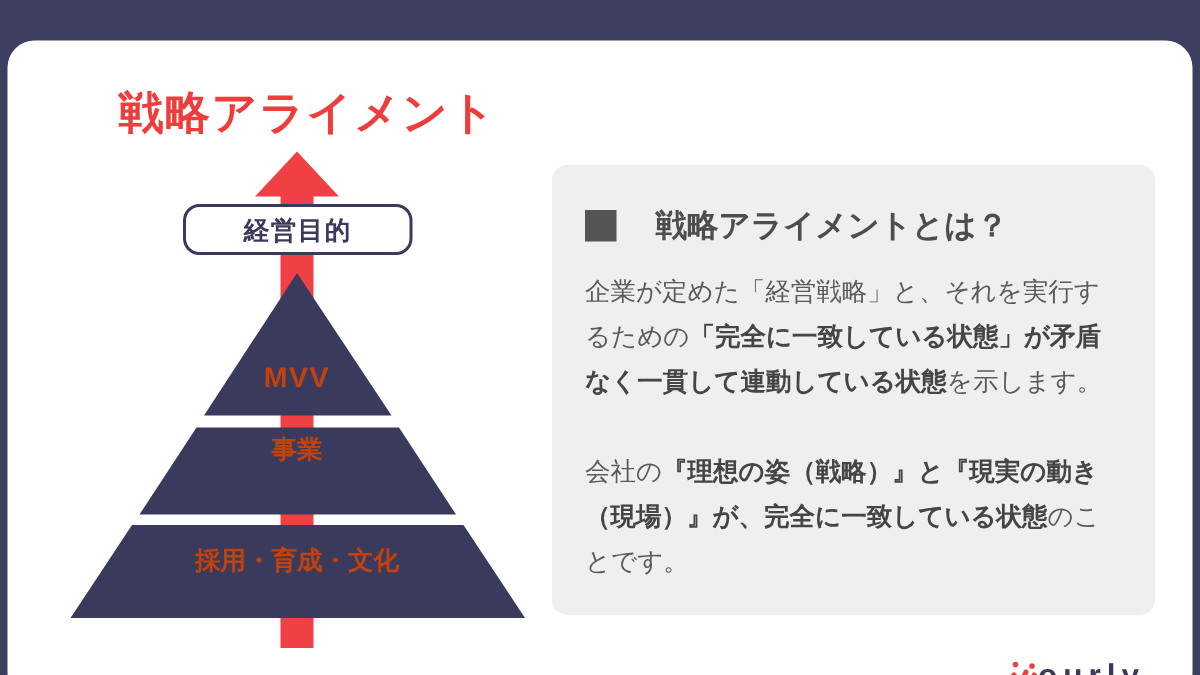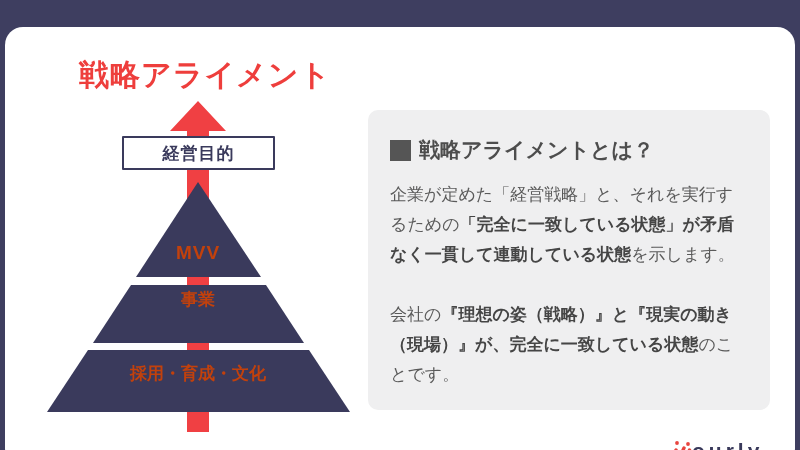--- a/index.html
+++ b/index.html
@@ -16,39 +16,39 @@
   }
   
   .diagram-title{
     position:absolute;left:74px;top:28px;
     font-size:30px;font-weight:700;letter-spacing:1px;
     color:#ee3e3c;white-space:nowrap;
   }
   .pyr-svg{position:absolute;left:0;top:0;}
   .goal-box{
     position:absolute;left:117px;top:109px;width:149px;height:30px;
-    background:#ffffff;border:2px solid #3a3a5c;border-radius:1px;
+    background:#ffffff;border:2px solid #3a3a5c;border-radius:11px;
     display:flex;align-items:center;justify-content:center;
   }
   .goal-box span{font-size:17px;font-weight:700;color:#3a3a5c;letter-spacing:1px;}
   .pyr-label{
     position:absolute;left:193px;transform:translateX(-50%);
     color:#c2410c;font-weight:700;text-align:center;white-space:nowrap;
   }
   .lbl-mvv{top:215px;font-size:19px;letter-spacing:1px;}
   .lbl-l2{top:262px;font-size:17px;line-height:22px;}
   .lbl-l3{top:336px;font-size:17px;line-height:21px;}
   
   .panel{
     position:absolute;left:363px;top:83px;width:402px;height:300px;
     background:#efeff0;border-radius:10px;box-sizing:border-box;
     padding:26px 20px 0 22px;
   }
   .panel-heading{
-    display:flex;align-items:center;gap:8px;
+    display:flex;align-items:center;gap:26px;
     font-size:21px;font-weight:700;color:#4d4d4d;
     margin:0 0 16px 0;
   }
   .sq{width:21px;height:21px;background:#555555;flex:0 0 auto;}
   .para{
     margin:0 0 30px 0;
     font-size:17px;line-height:30px;color:#5a5a5a;
   }
   .para b{font-weight:700;color:#454545;}
   

